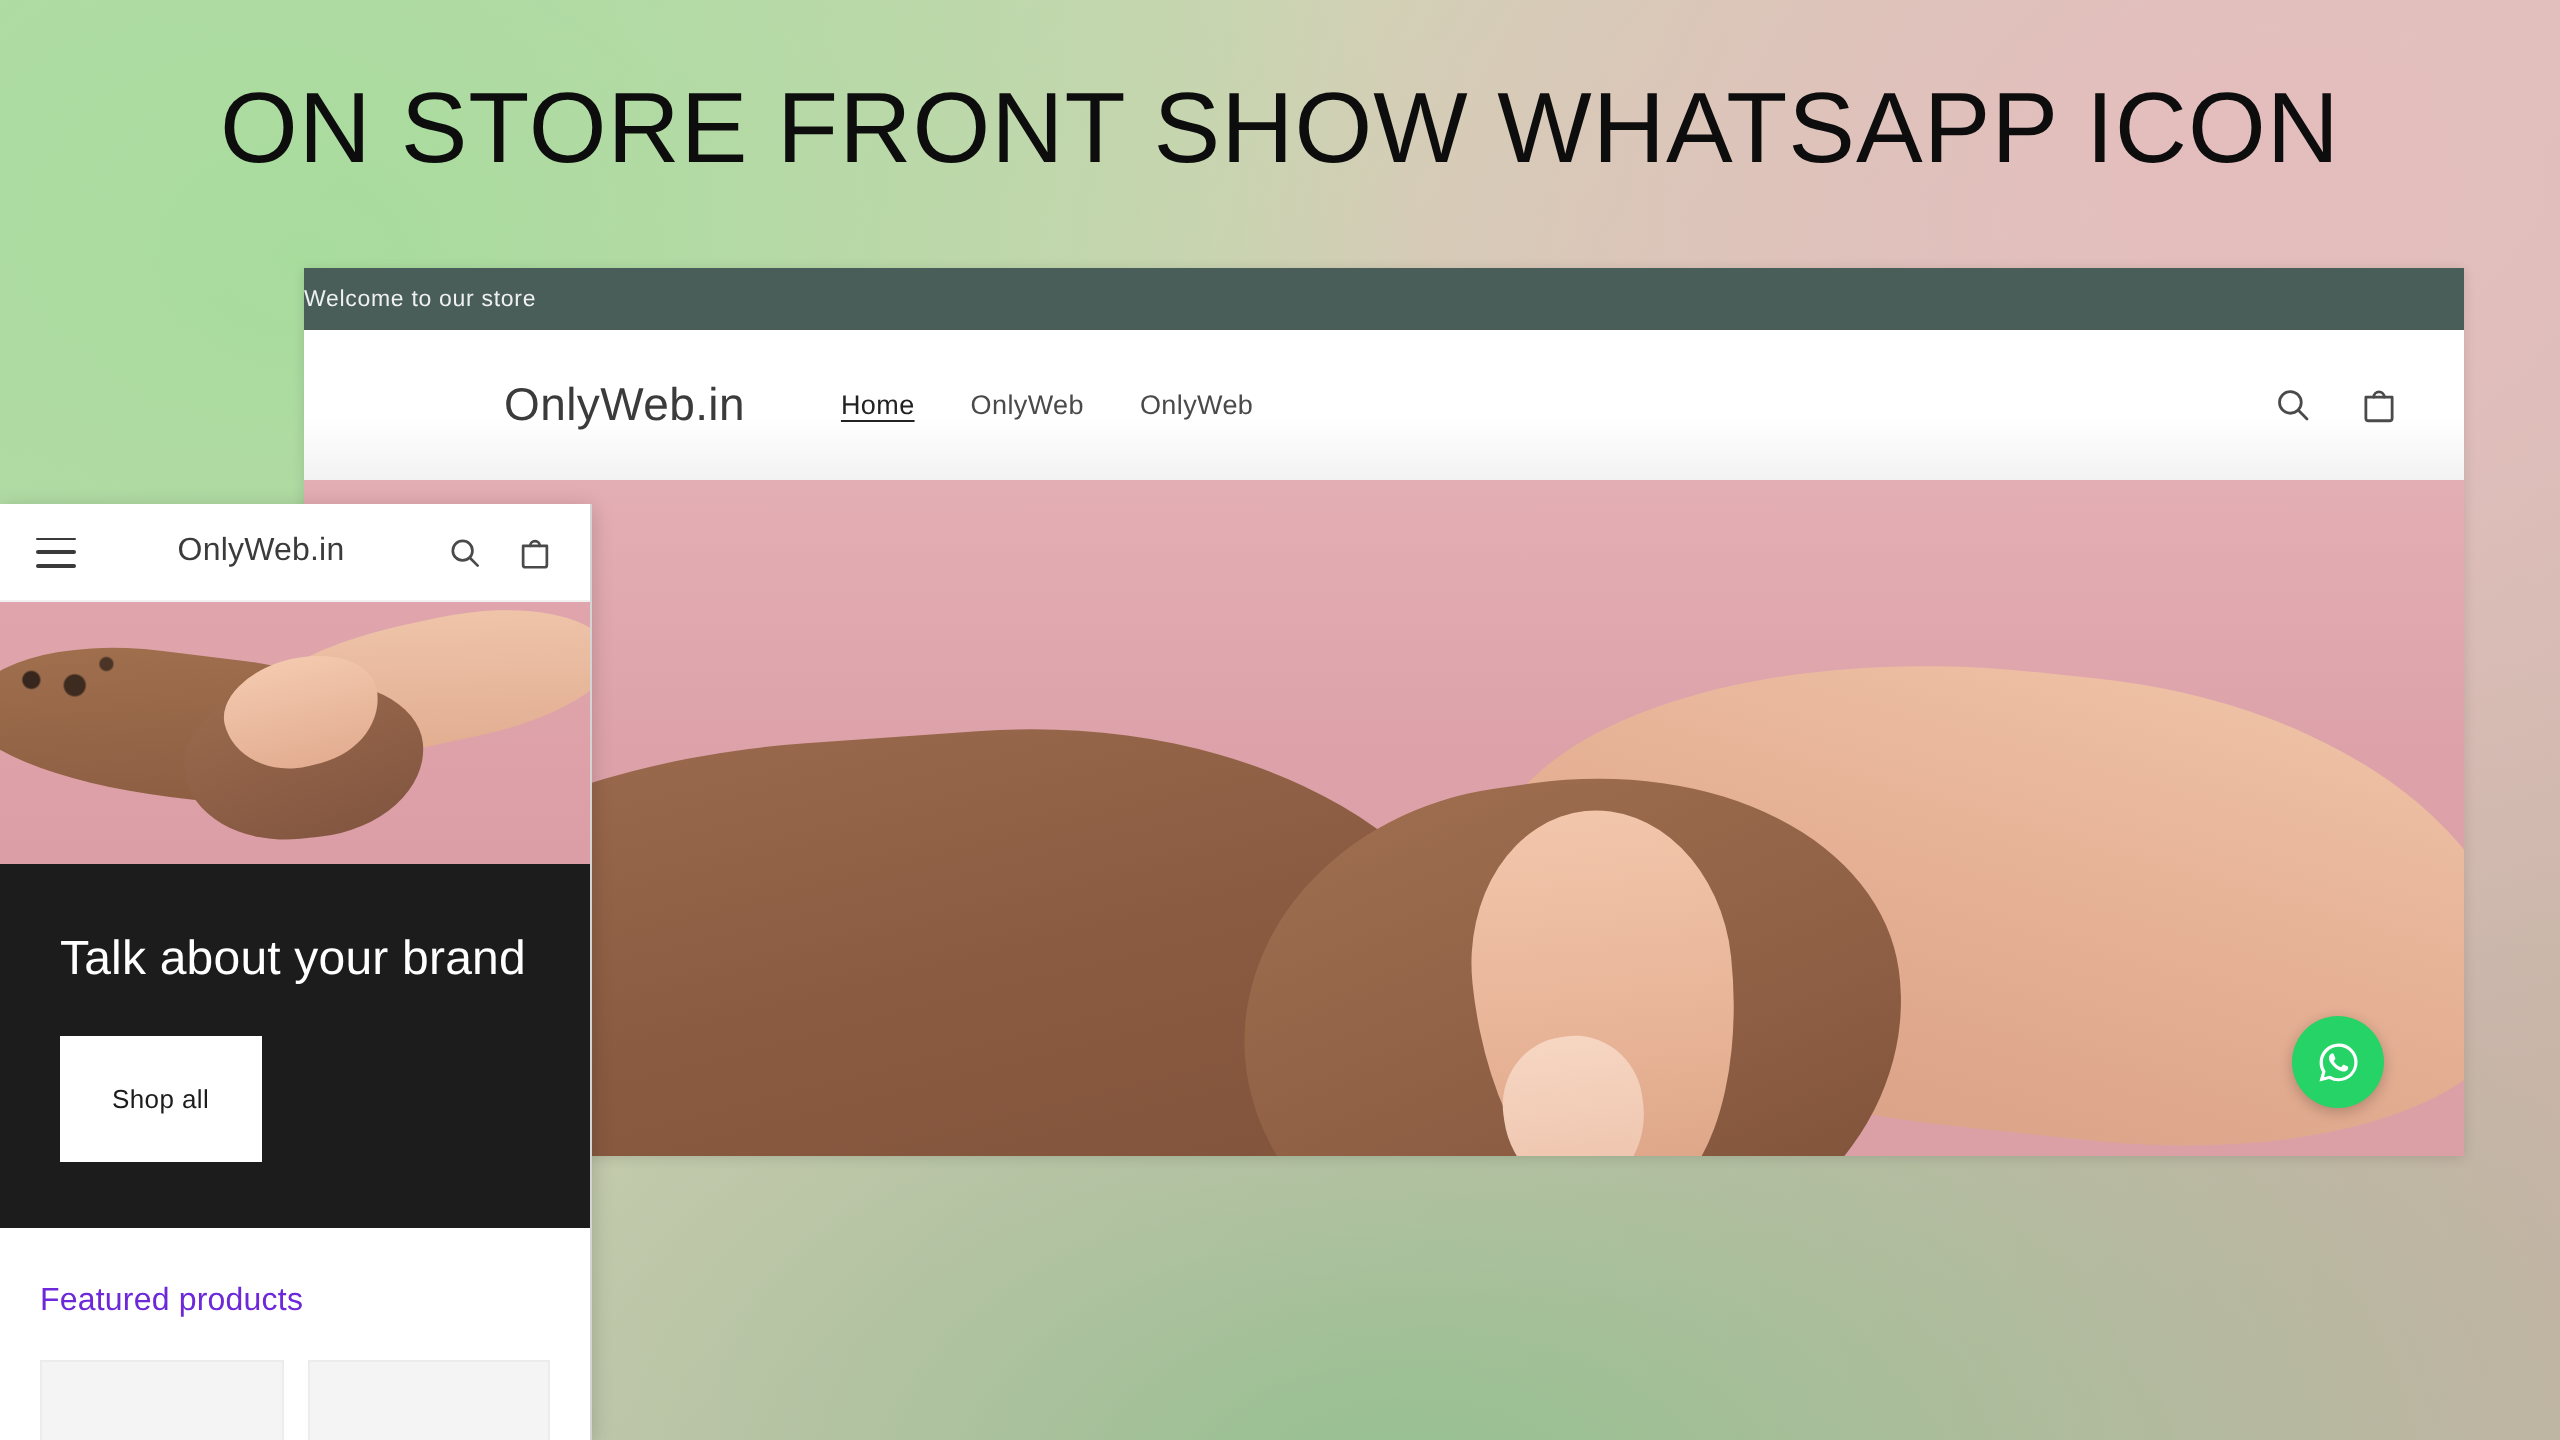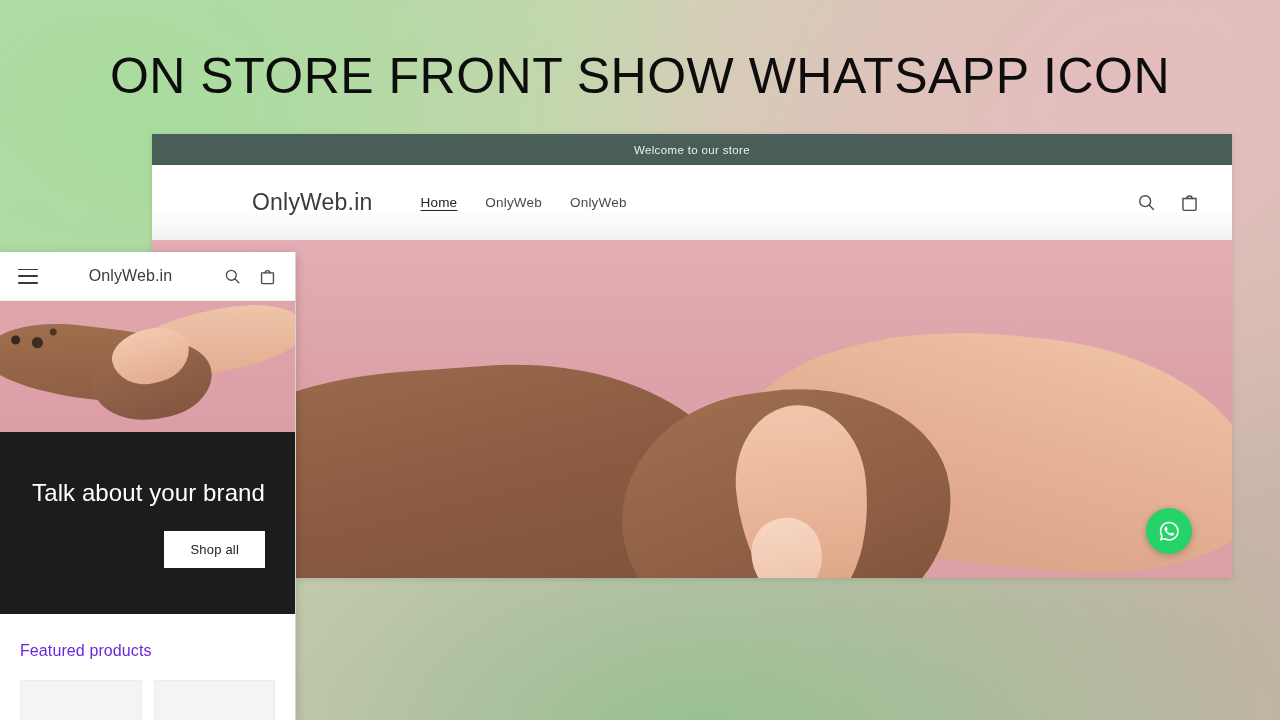--- a/index.html
+++ b/index.html
@@ -10,39 +10,39 @@
     background:
       radial-gradient(ellipse 900px 700px at 12% 18%, #a8dc9d 0%, rgba(168,220,157,0) 62%),
       radial-gradient(ellipse 800px 650px at 88% 12%, #e4bdbd 0%, rgba(228,189,189,0) 66%),
       radial-gradient(ellipse 950px 600px at 55% 105%, #93c08f 0%, rgba(147,192,143,0) 70%),
       radial-gradient(ellipse 700px 620px at 98% 92%, #c6b3a6 0%, rgba(198,179,166,0) 72%),
       linear-gradient(135deg, #b6dcab 0%, #cfd3b4 35%, #ddc3bb 62%, #c9b6a8 100%);
   }
 
   
   .page-title {
-    position:absolute; left:0; top:48px; width:1280px;
+    position:absolute; left:0; top:36px; width:1280px;
     text-align:center;
     font-size:50px; line-height:1.12;
     font-weight:400;
     color:#0d0d0d;
     letter-spacing:0.5px;
     white-space:nowrap;
   }
 
   
   .desktop-preview {
     position:absolute; left:152px; top:134px;
     width:1080px; height:444px;
     overflow:hidden;
     box-shadow:0 1px 6px rgba(0,0,0,0.12);
   }
   .announce-bar {
     height:31px; background:#495d59;
-    display:flex; align-items:center; justify-content:center;
+    display:flex; align-items:center; justify-content:flex-start;
   }
   .announce-bar .txt {
     color:#eef1f0; font-size:11.5px; letter-spacing:0.35px; font-weight:400;
   }
   .desk-header {
     height:75px;
     background:linear-gradient(180deg,#ffffff 0%, #ffffff 58%, #f2f2f2 100%);
     display:flex; align-items:center;
     padding:0 32px 0 100px;
     position:relative;
@@ -175,32 +175,32 @@
   }
   .m-thumb {
     position:absolute; left:112px; top:28px; width:78px; height:54px;
     background:linear-gradient(180deg,#f3c9ae 0%, #e3ad91 100%);
     border-radius:50% 50% 46% 46% / 44% 44% 56% 56%;
     transform:rotate(-14deg);
   }
 
   .mob-banner {
     background:#1c1c1c; height:182px;
-    display:flex; flex-direction:column; align-items:flex-end; justify-content:center;
+    display:flex; flex-direction:column; align-items:flex-start; justify-content:center;
     padding:0 30px;
   }
   .mob-banner h2 {
     color:#ffffff; font-size:24px; font-weight:400; line-height:1.28;
     text-align:center; letter-spacing:0.1px;
   }
   .mob-shop-btn {
     margin-top:22px;
     background:#ffffff; color:#1c1c1c;
     border:none; outline:none;
-    padding:11px 26px;
+    padding:24px 26px;
     font-size:13px; font-family:inherit;
     cursor:pointer; letter-spacing:0.2px;
   }
 
   .mob-featured { padding:28px 20px 0 20px; background:#fff; }
   .mob-featured h3 { font-size:16px; font-weight:400; color:#6d28d9; letter-spacing:0.1px; }
   .mob-prod-grid { display:flex; gap:12px; margin-top:20px; }
   .mob-prod-card {
     flex:1; height:78px; background:#f4f4f4;
     display:flex; align-items:flex-end; justify-content:center;

